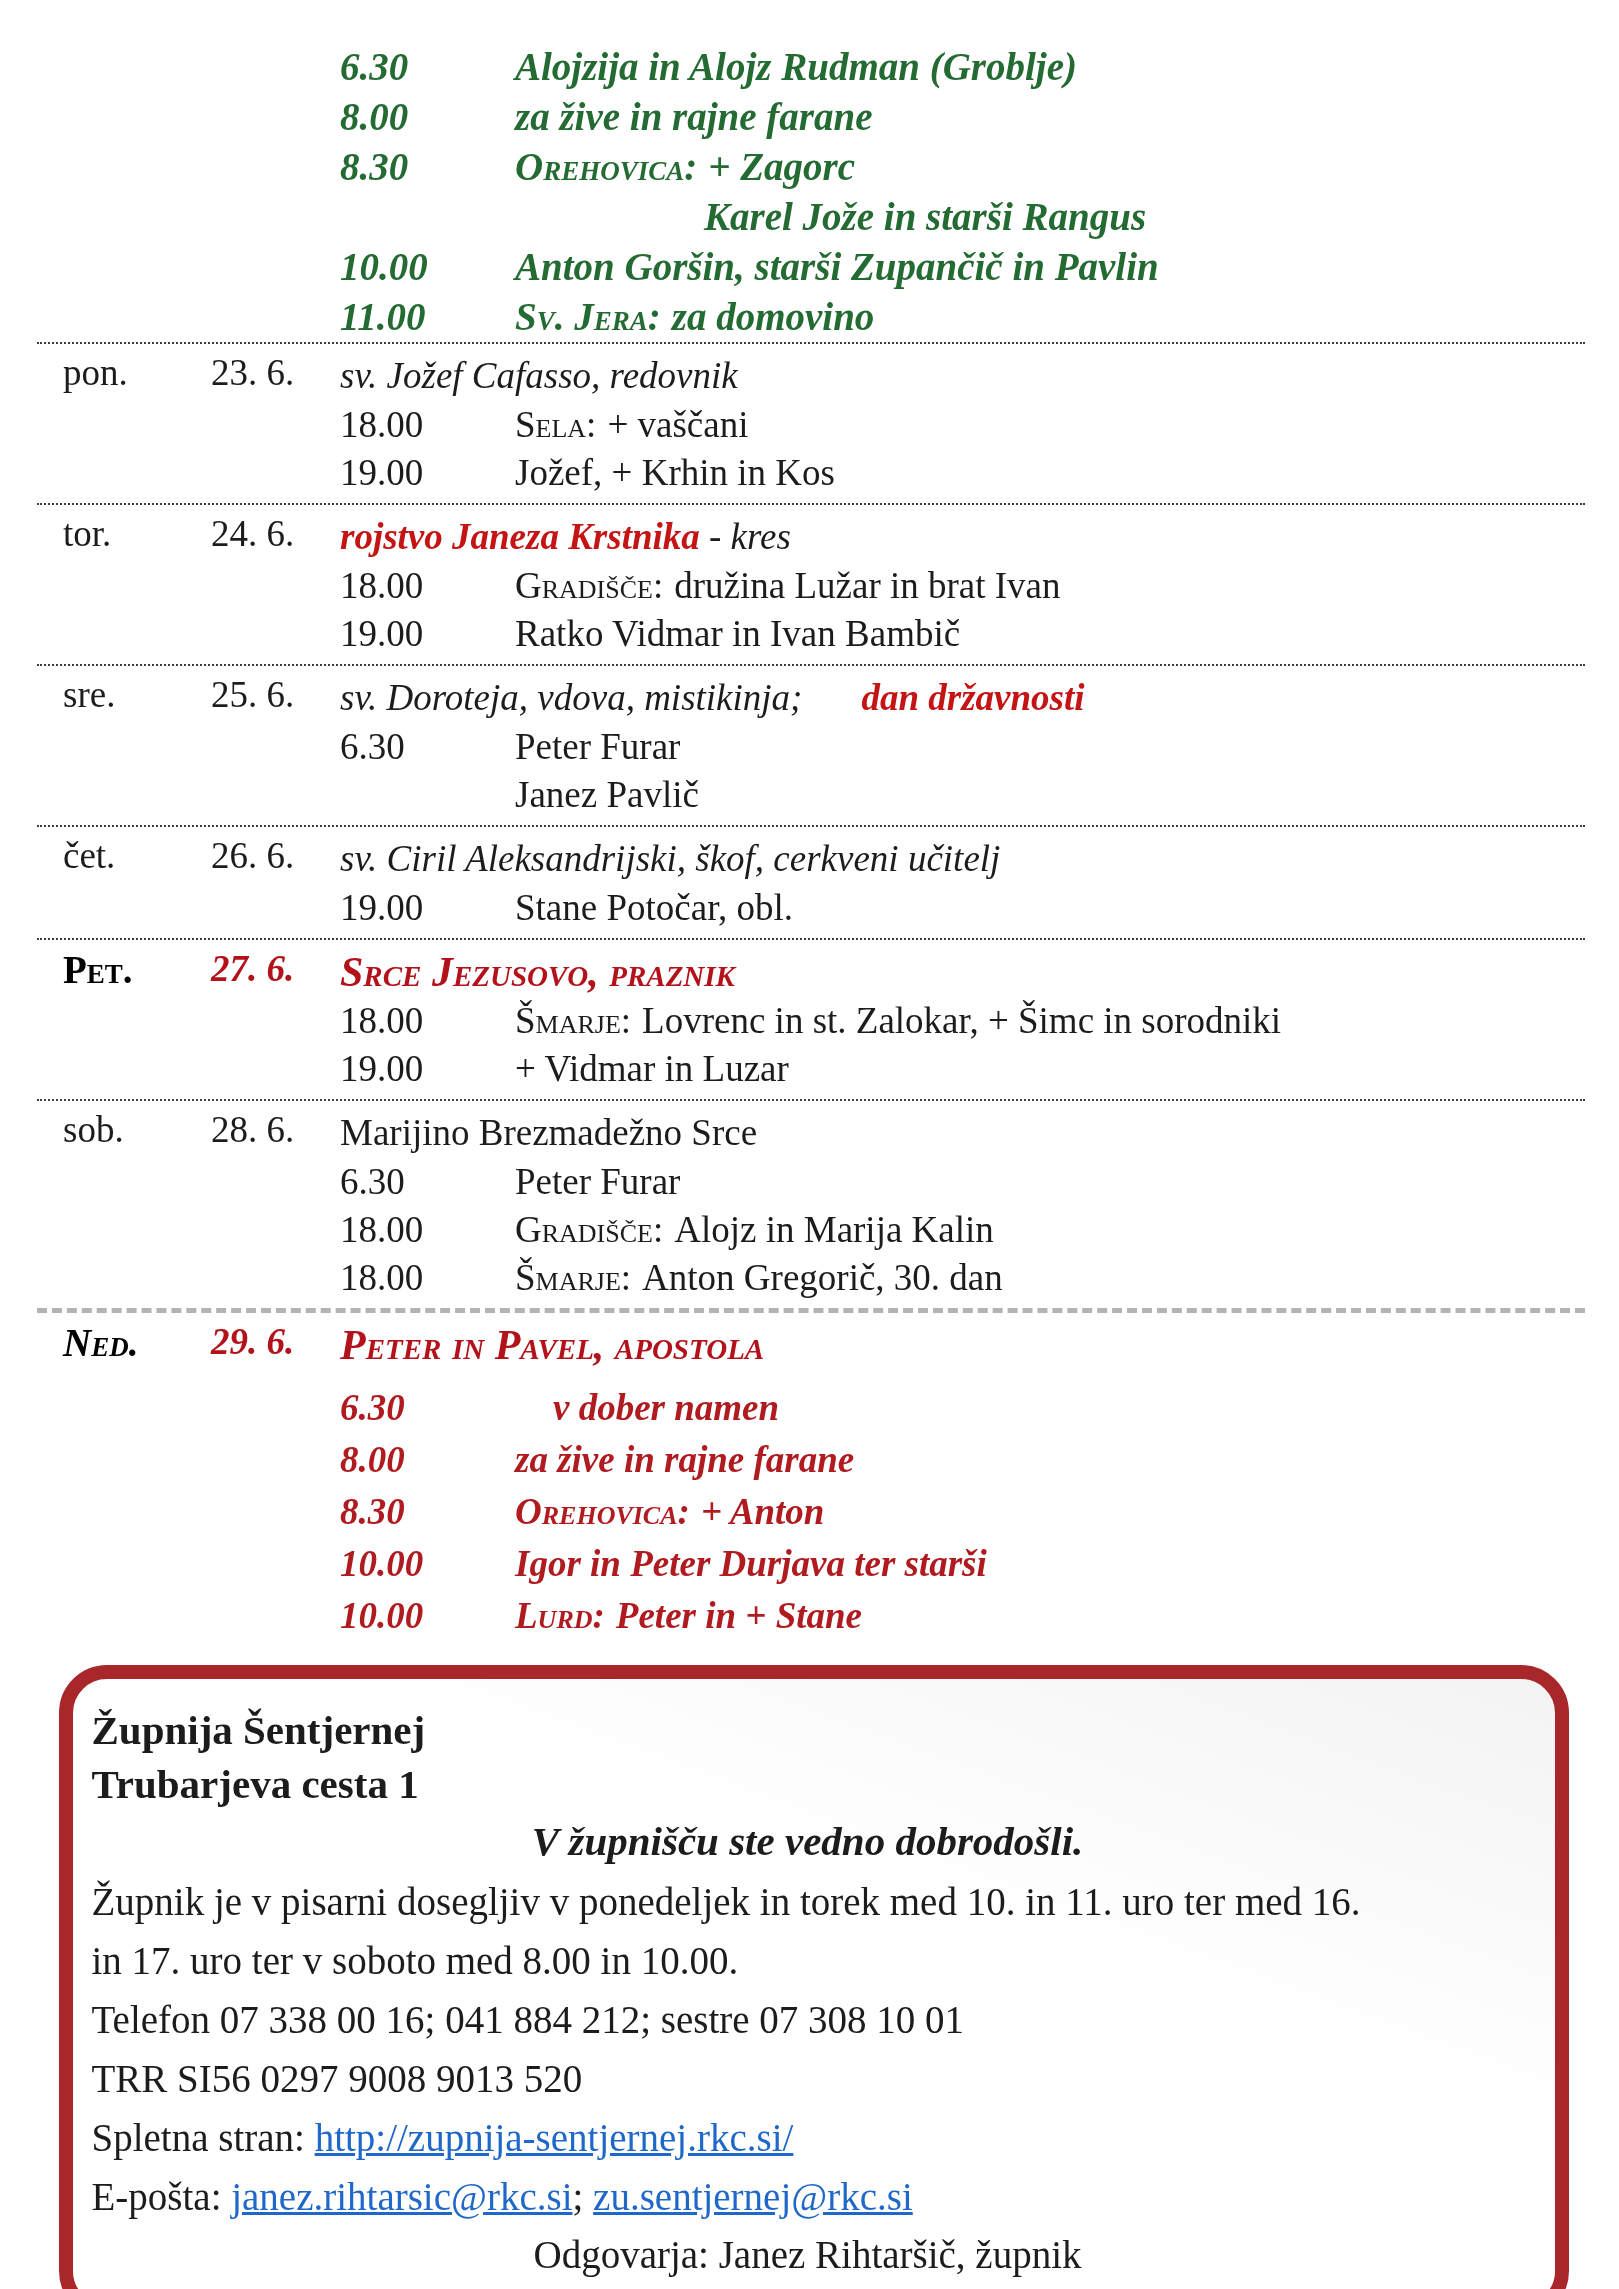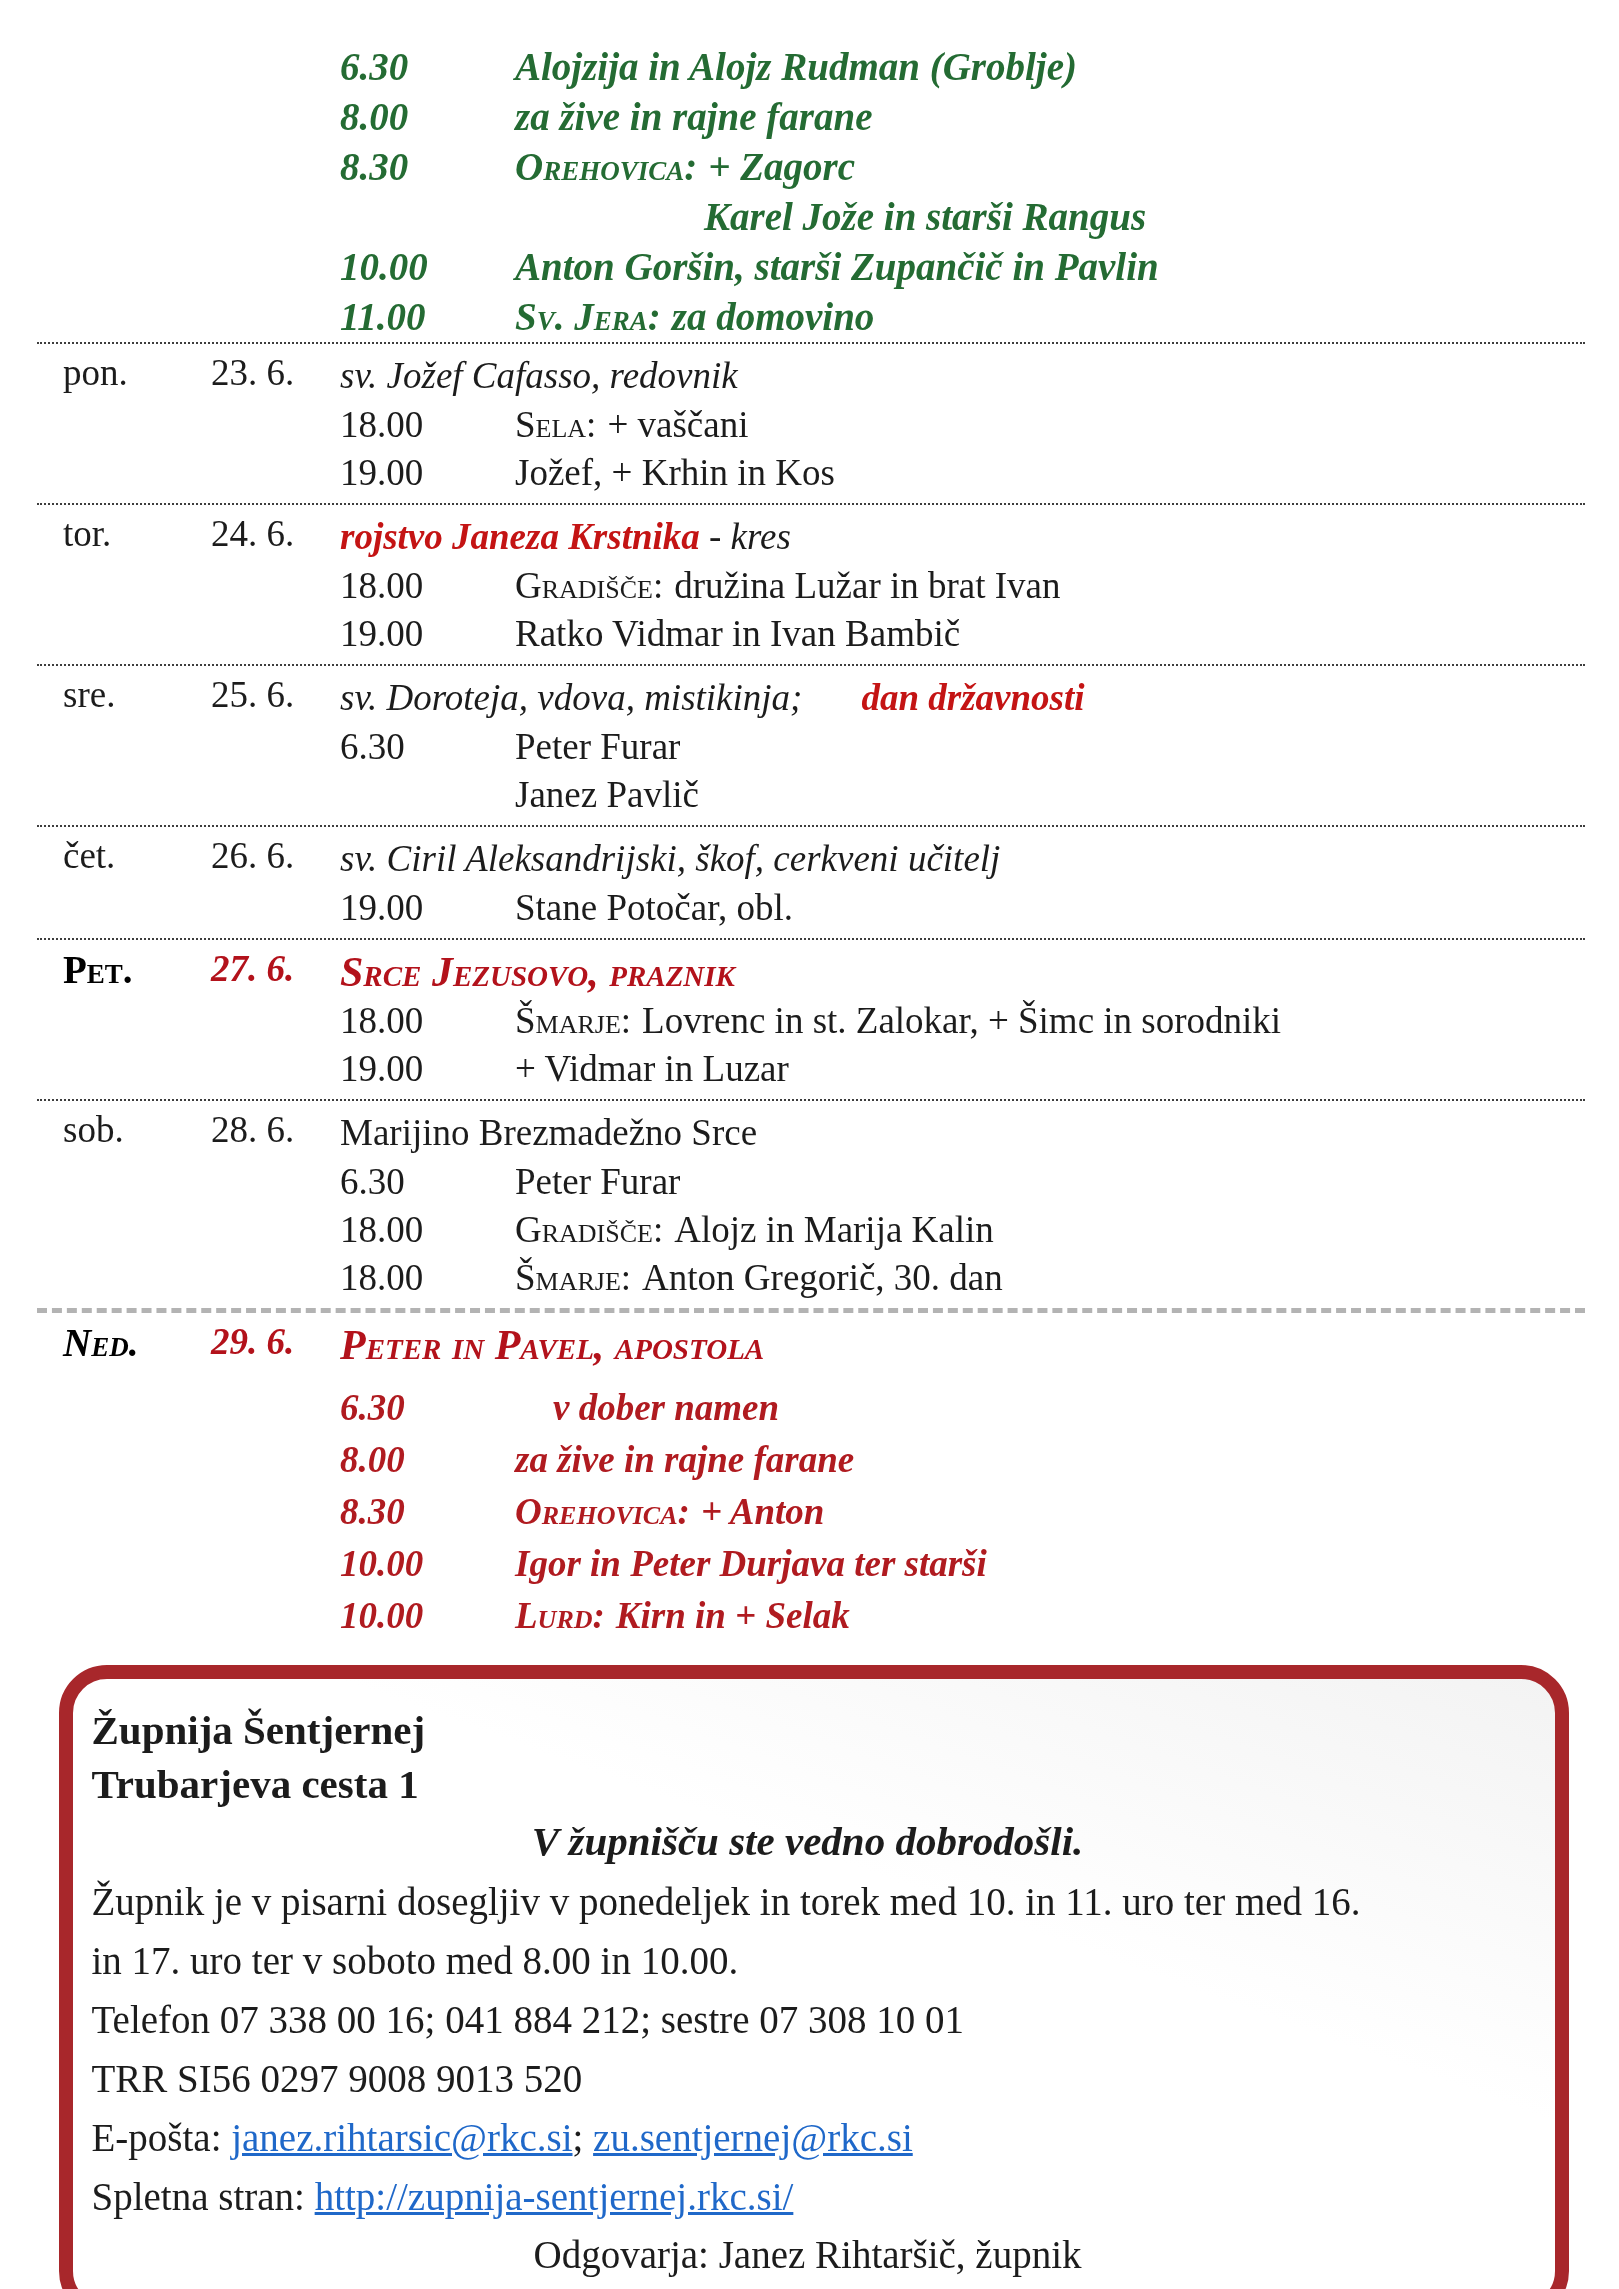--- a/index.html
+++ b/index.html
@@ -213,36 +213,36 @@
       <div class="mass">
         <span class="red-mass">8.30</span>
         <span class="red-mass"><span class="place">Orehovica:</span><span>+ Anton</span></span>
       </div>
       <div class="mass">
         <span class="red-mass">10.00</span>
         <span class="red-mass">Igor in Peter Durjava ter starši</span>
       </div>
       <div class="mass">
         <span class="red-mass">10.00</span>
-        <span class="red-mass"><span class="place">Lurd:</span><span>Kirn in + Selak</span></span>
+        <span class="red-mass"><span class="place">Lurd:</span><span>Peter in + Stane</span></span>
       </div>
     </div>
   </div>
 
   <div class="box">
     <div class="bold">Župnija Šentjernej</div>
     <div class="bold">Trubarjeva cesta 1</div>
     <div class="center welcome">V župnišču ste vedno dobrodošli.</div>
     <div class="para">Župnik je v pisarni dosegljiv v ponedeljek in torek med 10. in 11. uro ter med 16.</div>
     <div class="para">in 17. uro ter v soboto med 8.00 in 10.00.</div>
     <div class="para">Telefon 07 338 00 16; 041 884 212; sestre 07 308 10 01</div>
     <div class="para">TRR SI56 0297 9008 9013 520</div>
     <div class="para">
+      <span>Spletna stran: </span><a class="link">http://zupnija-sentjernej.rkc.si/</a>
+    </div>
+    <div class="para">
       <span>E-pošta: </span><a class="link">janez.rihtarsic@rkc.si</a><span>; </span><a class="link">zu.sentjernej@rkc.si</a>
     </div>
-    <div class="para">
-      <span>Spletna stran: </span><a class="link">http://zupnija-sentjernej.rkc.si/</a>
-    </div>
     <div class="center">Odgovarja: Janez Rihtaršič, župnik</div>
   </div>
 
 </div>
 
 
 </body></html>

